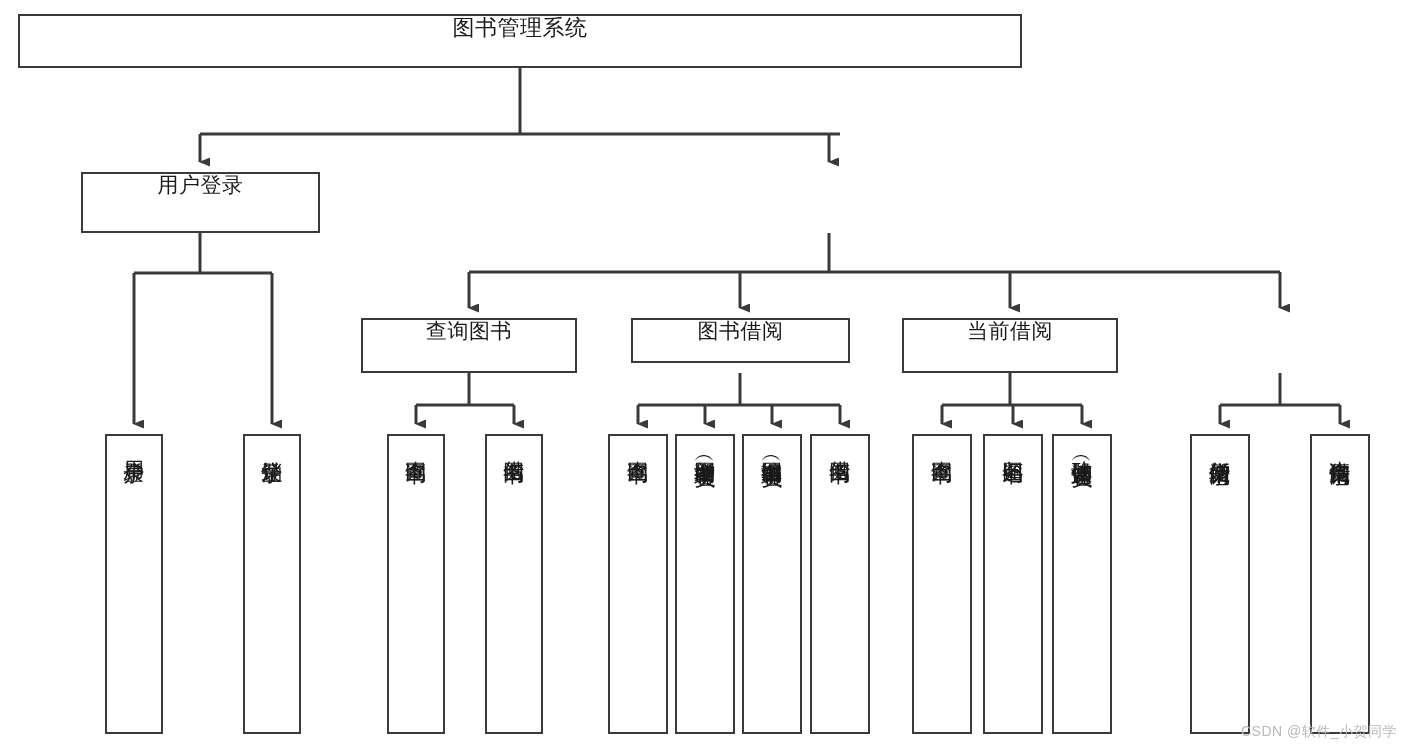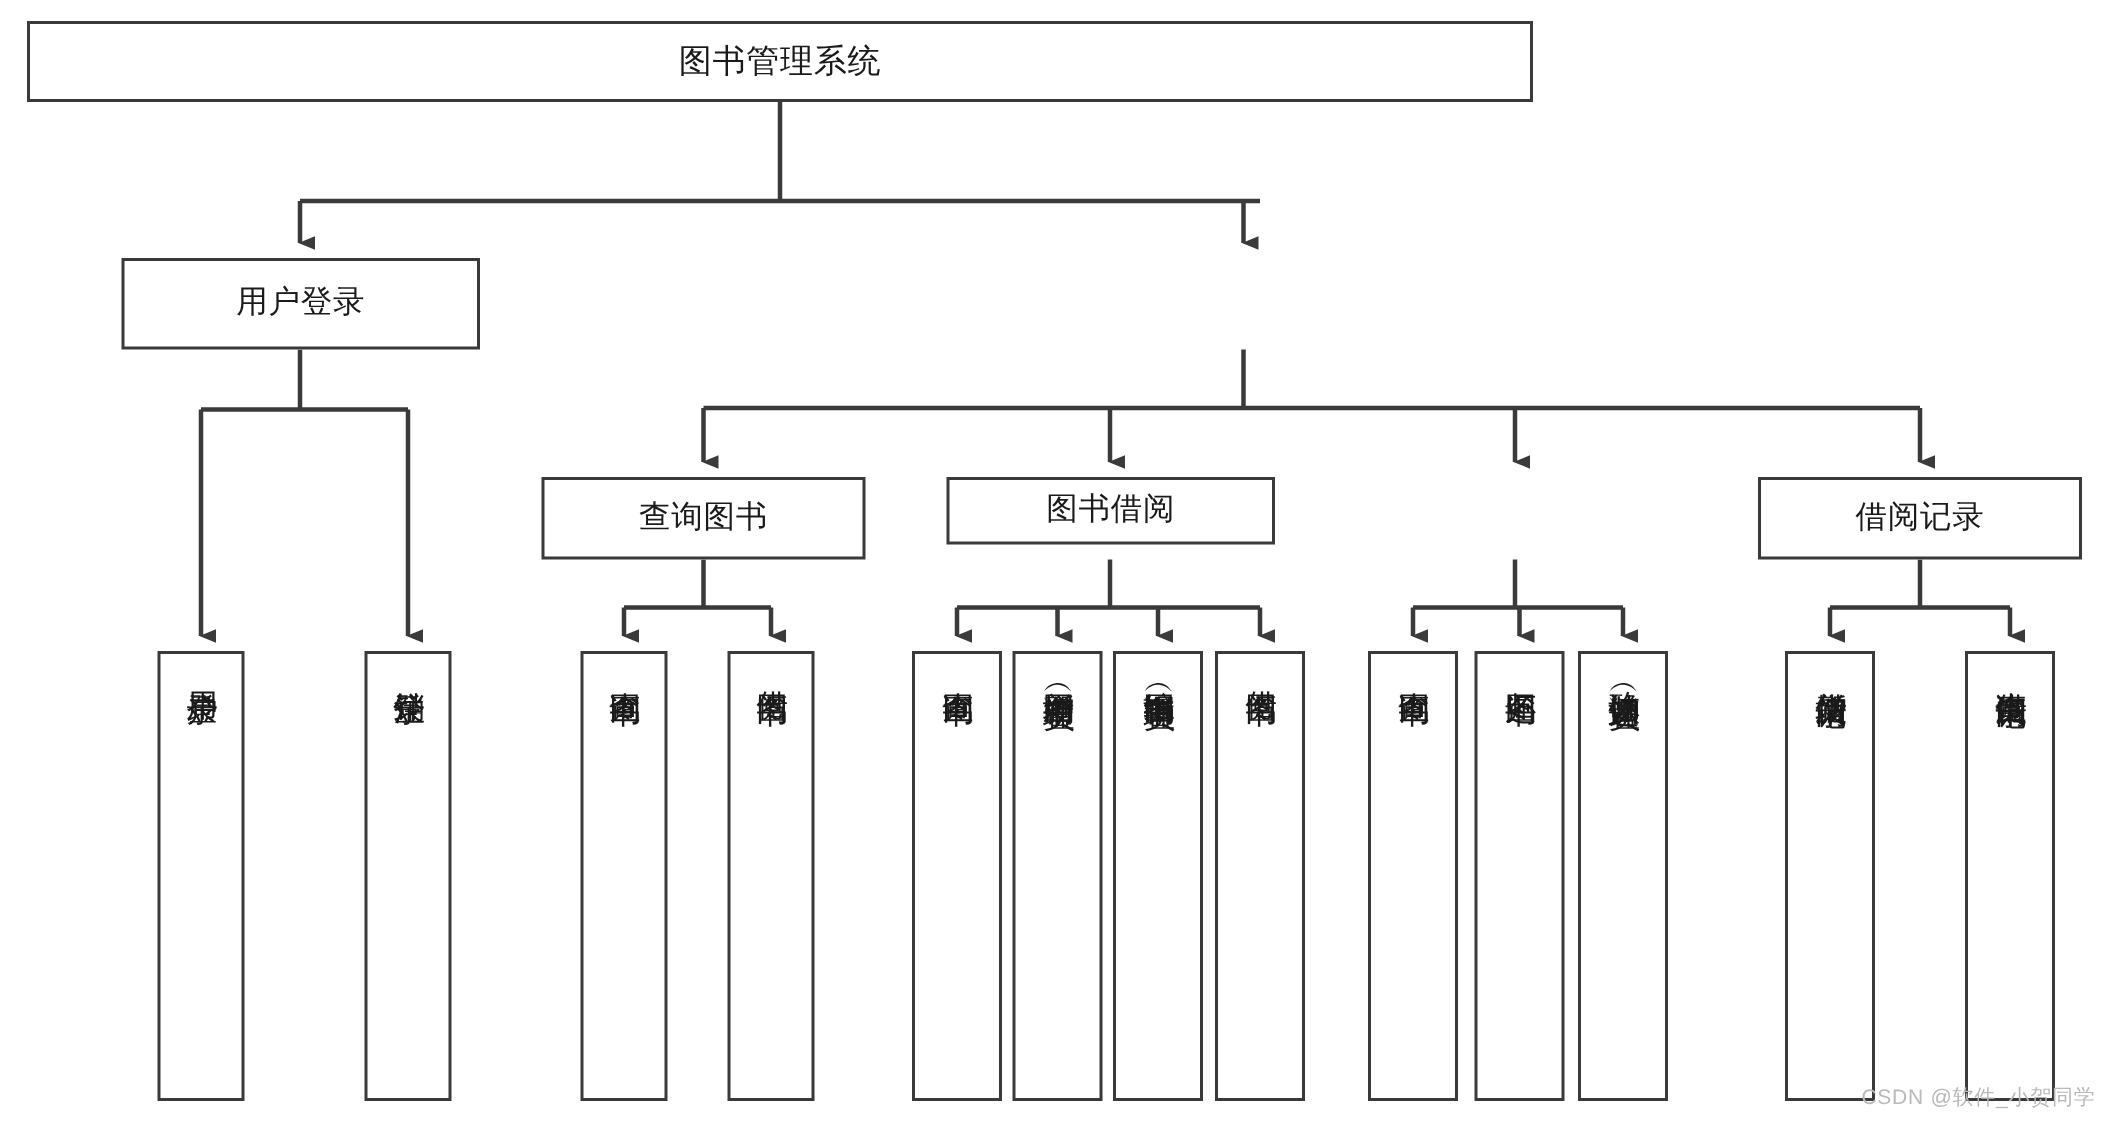--- a/index.html
+++ b/index.html
@@ -24,21 +24,21 @@
     width: 1405px;
     height: 747px;
   }
   .node {
     position: absolute;
     box-sizing: border-box;
     border: 2px solid #3a3a3a;
     background: #ffffff;
     color: #1a1a1a;
     display: flex;
-    align-items: center;
+    align-items: flex-start;
     justify-content: center;
     z-index: 2;
   }
   .node-label {
     font-size: 21px;
     line-height: 1.05;
     letter-spacing: 0.5px;
     white-space: nowrap;
   }
   .node.root .node-label { font-size: 22px; }
@@ -132,22 +132,22 @@
   <div class="node level1" style="left:81px; top:172px; width:239px; height:61px;">
     <span class="node-label">用户登录</span>
   </div>
 
   <div class="node level2" style="left:361px; top:318px; width:216px; height:55px;">
     <span class="node-label">查询图书</span>
   </div>
   <div class="node level2" style="left:631px; top:318px; width:219px; height:45px;">
     <span class="node-label">图书借阅</span>
   </div>
-  <div class="node level2" style="left:1172px; top:318px; width:216px; height:55px;">
-    <span class="node-label">借阅记录</span>
+  <div class="node level2" style="left:902px; top:318px; width:216px; height:55px;">
+    <span class="node-label">当前借阅</span>
   </div>
 
   <div class="node leaf" style="left:105px; top:434px; width:58px; height:300px;">
     <span class="node-label">用户登录</span>
   </div>
   <div class="node leaf" style="left:243px; top:434px; width:58px; height:300px;">
     <span class="node-label">注销登录</span>
   </div>
   <div class="node leaf" style="left:387px; top:434px; width:58px; height:300px;">
     <span class="node-label">查询图书</span>

